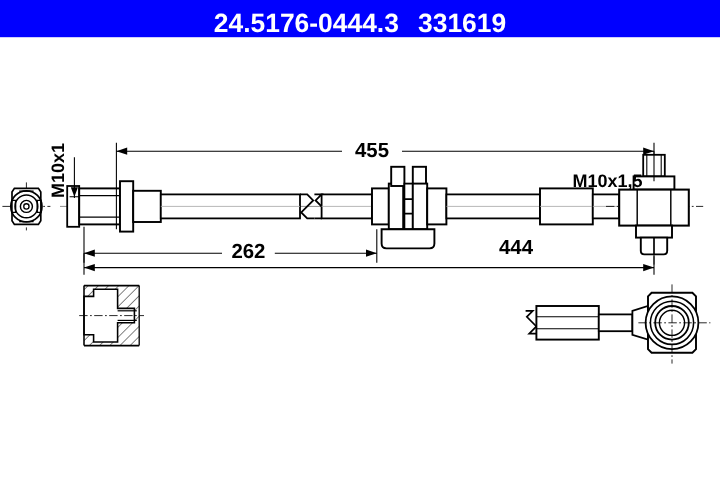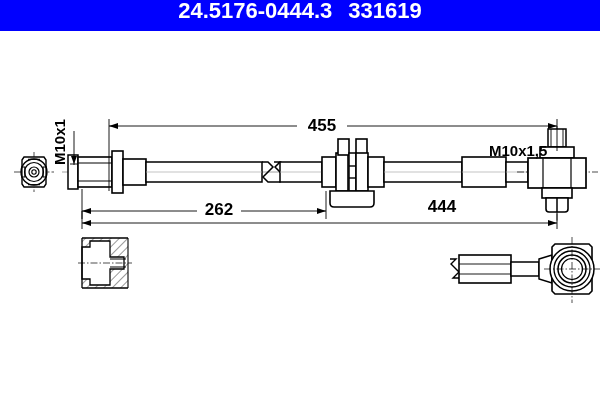--- a/index.html
+++ b/index.html
@@ -19,39 +19,39 @@
     overflow: hidden;
   }
   #header-banner {
     position: absolute;
     left: 0;
     top: 0;
     width: 600px;
     height: 31px;
     background: #0000ff;
     display: flex;
-    align-items: flex-start;
+    align-items: flex-end;
     justify-content: center;
   }
   #header-banner .htext {
     color: #ffffff;
     font-family: "Liberation Sans", sans-serif;
     font-weight: bold;
     font-size: 22px;
     letter-spacing: 0px;
     white-space: pre;
     line-height: 1;
   }
   #header-banner .gap {
     display: inline-block;
     width: 16px;
   }
   #drawing-area {
     position: absolute;
-    left: 12px;
+    left: 0;
     top: 31px;
     width: 548px;
     height: 369px;
   }
   svg.draw {
     display: block;
     width: 600px;
     height: 369px;
   }
   .dimtext {

